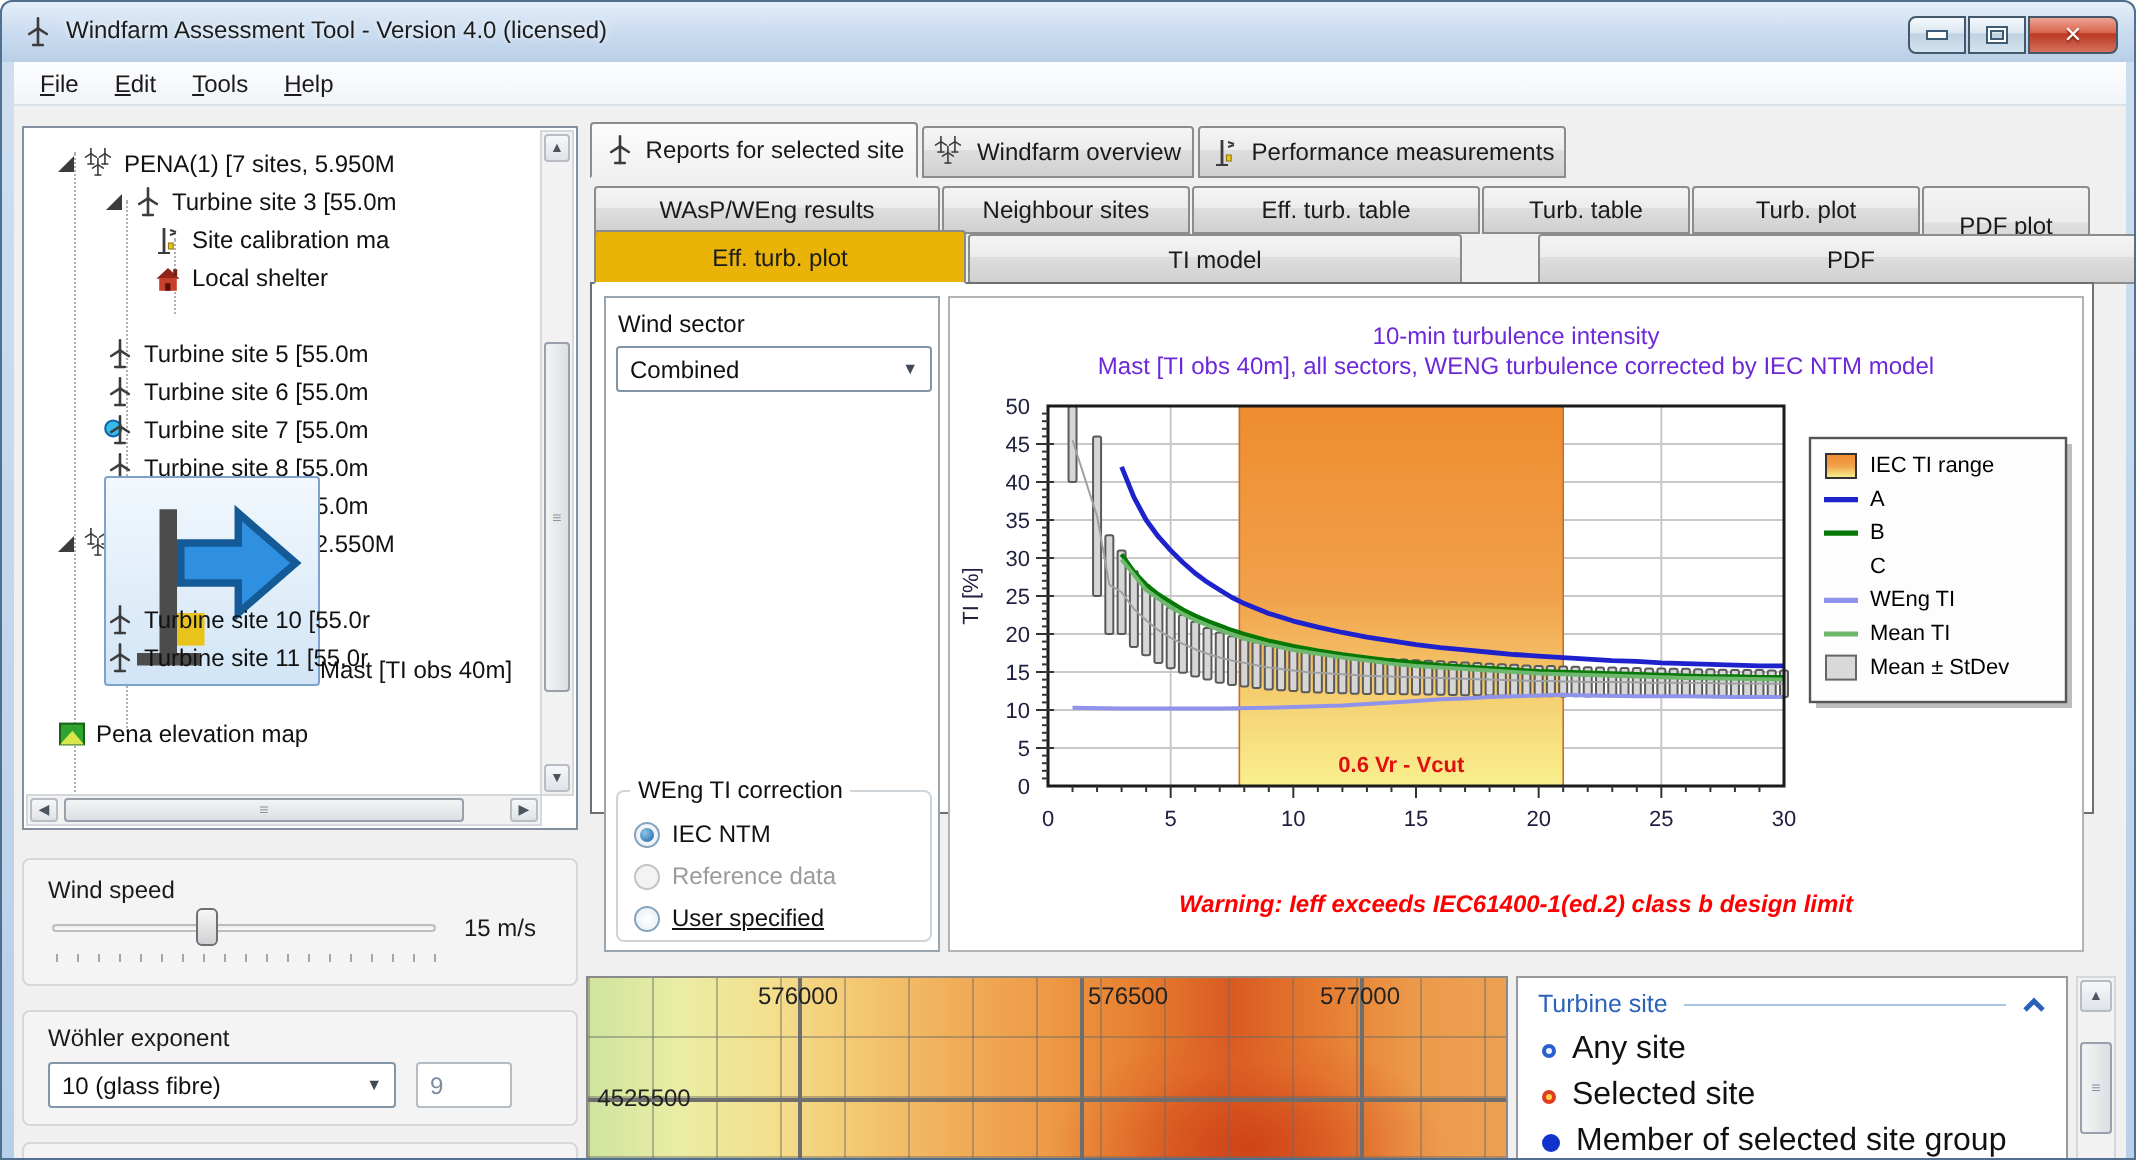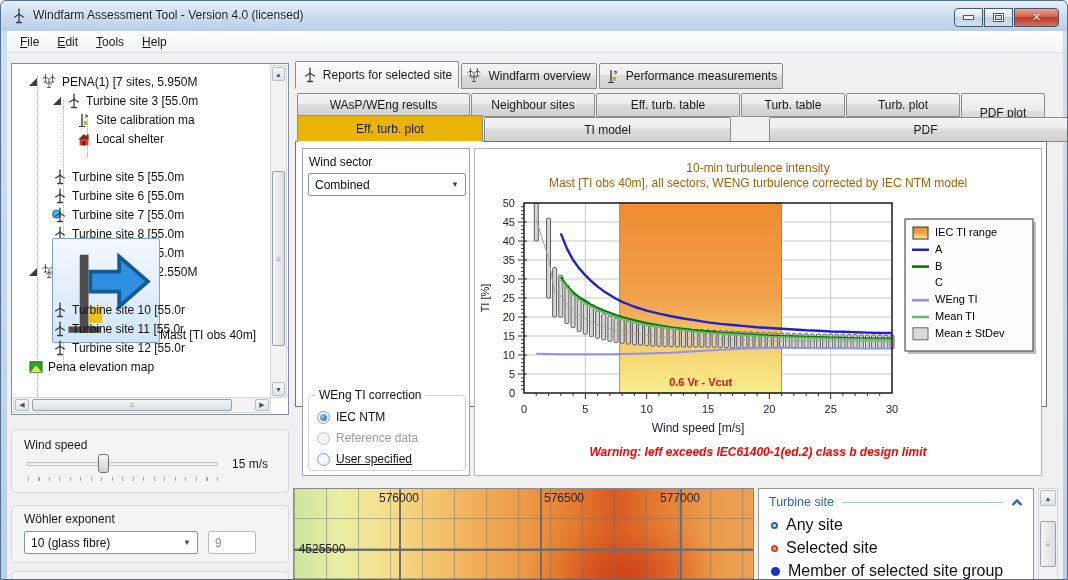--- a/index.html
+++ b/index.html
@@ -68,21 +68,21 @@
   .fieldset{position:absolute;border:1px solid #cfd4d9;border-radius:4px;}
   .fieldset .legend{position:absolute;top:-8px;left:6px;background:#fff;padding:0 4px;font-size:12px;color:#111;}
   .radio-row{position:absolute;display:flex;align-items:center;font-size:12px;color:#111;}
   .radio{width:13px;height:13px;border-radius:50%;border:1px solid #85a3bd;background:radial-gradient(#fff,#e6edf3);margin-right:6px;flex:0 0 auto;}
   .radio.sel::after{content:"";display:block;width:7px;height:7px;margin:2px;border-radius:50%;
     background:radial-gradient(circle at 35% 35%,#8cc6ec,#1c5f9e);}
   .radio.dis{border-color:#c3c3c3;background:#f3f3f3;}
   .radio-row.dis{color:#9b9b9b;}
   .radio-row.link span.lbl{text-decoration:underline;}
   .chart-panel{position:absolute;left:178px;top:6px;width:568px;height:328px;border:1px solid #b3b3b3;background:#fff;}
-  .ch-title{position:absolute;width:100%;text-align:center;font-size:12px;color:#a16207;}
+  .ch-title{position:absolute;width:100%;text-align:center;font-size:12px;color:#6d28d9;}
   .warning{position:absolute;width:100%;text-align:center;font-size:12px;color:#f00;font-style:italic;}
   .xlabel{position:absolute;width:100%;text-align:center;font-size:12px;color:#202040;}
   
   .map-panel{left:286px;top:435px;width:461px;height:93px;border:1px solid #8a8a8a;overflow:hidden;}
   .map-grid{position:absolute;left:0;top:0;width:100%;height:100%;
     background:repeating-linear-gradient(90deg,rgba(105,105,105,.45) 0 1px,transparent 1px 32px),
                repeating-linear-gradient(180deg,transparent 0 29px,rgba(105,105,105,.45) 29px 30px);}
   .map-major{position:absolute;background:#6e6e6e;}
   .map-lbl{position:absolute;font-size:12px;color:#222;transform:translateX(-50%);}
   .legend-panel{left:751px;top:435px;width:276px;height:93px;border:1px solid #9a9a9a;background:#fff;}
@@ -315,32 +315,20 @@
           <span class="ticon"><svg viewBox="0 0 16 16">
               <g stroke="#3c3c3c" stroke-width="1.3" fill="none" stroke-linecap="round">
                 <line x1="8" y1="6.2" x2="8" y2="14.5"></line>
                 <line x1="8" y1="6.2" x2="8" y2="1.2"></line>
                 <line x1="8" y1="6.2" x2="3.6" y2="9"></line>
                 <line x1="8" y1="6.2" x2="12.4" y2="9"></line>
                 <line x1="5.6" y1="14.5" x2="10.4" y2="14.5"></line>
               </g>
             </svg></span>
           <span>Turbine site 11 [55.0r</span>
-        </div>
-        <div class="tree-row" style="left:40px;top:274px;">
-          <span class="ticon"><svg viewBox="0 0 16 16">
-              <g stroke="#3c3c3c" stroke-width="1.3" fill="none" stroke-linecap="round">
-                <line x1="8" y1="6.2" x2="8" y2="14.5"></line>
-                <line x1="8" y1="6.2" x2="8" y2="1.2"></line>
-                <line x1="8" y1="6.2" x2="3.6" y2="9"></line>
-                <line x1="8" y1="6.2" x2="12.4" y2="9"></line>
-                <line x1="5.6" y1="14.5" x2="10.4" y2="14.5"></line>
-              </g>
-            </svg></span>
-          <span>Turbine site 12 [55.0r</span>
         </div>
         <div class="tree-row" style="left:16px;top:293px;">
           <span class="ticon"><svg viewBox="0 0 16 16">
               <rect x="2" y="2.8" width="12" height="10.4" fill="#2fa32f" stroke="#176117"></rect>
               <path d="M2,13.2 L8.2,6.4 L14,13.2 Z" fill="#d8e84a"></path>
             </svg></span>
           <span>Pena elevation map</span>
         </div>
         <div class="sb" style="right:1px;top:1px;width:17px;height:333px;">
           <div class="sb-btn" style="left:1px;top:1px;width:13px;height:14px;">▲</div>
@@ -706,21 +694,20 @@
                 <text x="460" y="76.6" font-size="11" fill="#000">B</text>
                 <text x="460" y="93.4" font-size="11" fill="#000">C</text>
                 <line x1="437" y1="107.2" x2="454" y2="107.2" stroke="#8f93ea" stroke-width="2.6"></line>
                 <text x="460" y="110.2" font-size="11" fill="#000">WEng TI</text>
                 <line x1="437" y1="124" x2="454" y2="124" stroke="#6db86d" stroke-width="2.6"></line>
                 <text x="460" y="127" font-size="11" fill="#000">Mean TI</text>
                 <rect x="438" y="134.8" width="15" height="12" fill="#d9d9d9" stroke="#666"></rect>
                 <text x="460" y="143.8" font-size="11" fill="#000">Mean ± StDev</text>
               </g>
             </svg></div>
-        <div class="xlabel" style="top:272px;left:-60px;">Wind speed [m/s]</div>
         <div class="warning" style="top:296px;font-weight:bold;">Warning: Ieff exceeds IEC61400-1(ed.2) class b design limit</div>
       </div>
     </div>
 
     <div class="panel map-panel" id="map-panel" style="background: radial-gradient(130px 75px at 72% 92%, rgb(208, 68, 24) 0%, rgba(224, 100, 40, 0.35) 55%, rgba(0, 0, 0, 0) 75%), linear-gradient(90deg, rgb(207, 228, 159) 0%, rgb(234, 237, 164) 10%, rgb(244, 223, 141) 20%, rgb(244, 198, 112) 30%, rgb(241, 173, 88) 40%, rgb(238, 154, 70) 50%, rgb(230, 127, 48) 60%, rgb(217, 90, 34) 70%, rgb(230, 124, 49) 80%, rgb(236, 154, 74) 90%, rgb(237, 160, 82) 100%);">
         <div class="map-grid"></div>
         <div class="map-major" style="left:105px;top:0;width:2px;height:100%;"></div>
         <span class="map-lbl" style="left:105px;top:2px;">576000</span>
         <div class="map-major" style="left:246px;top:0;width:2px;height:100%;"></div>
         <span class="map-lbl" style="left:246px;top:2px;padding-left:48px;">576500</span>

